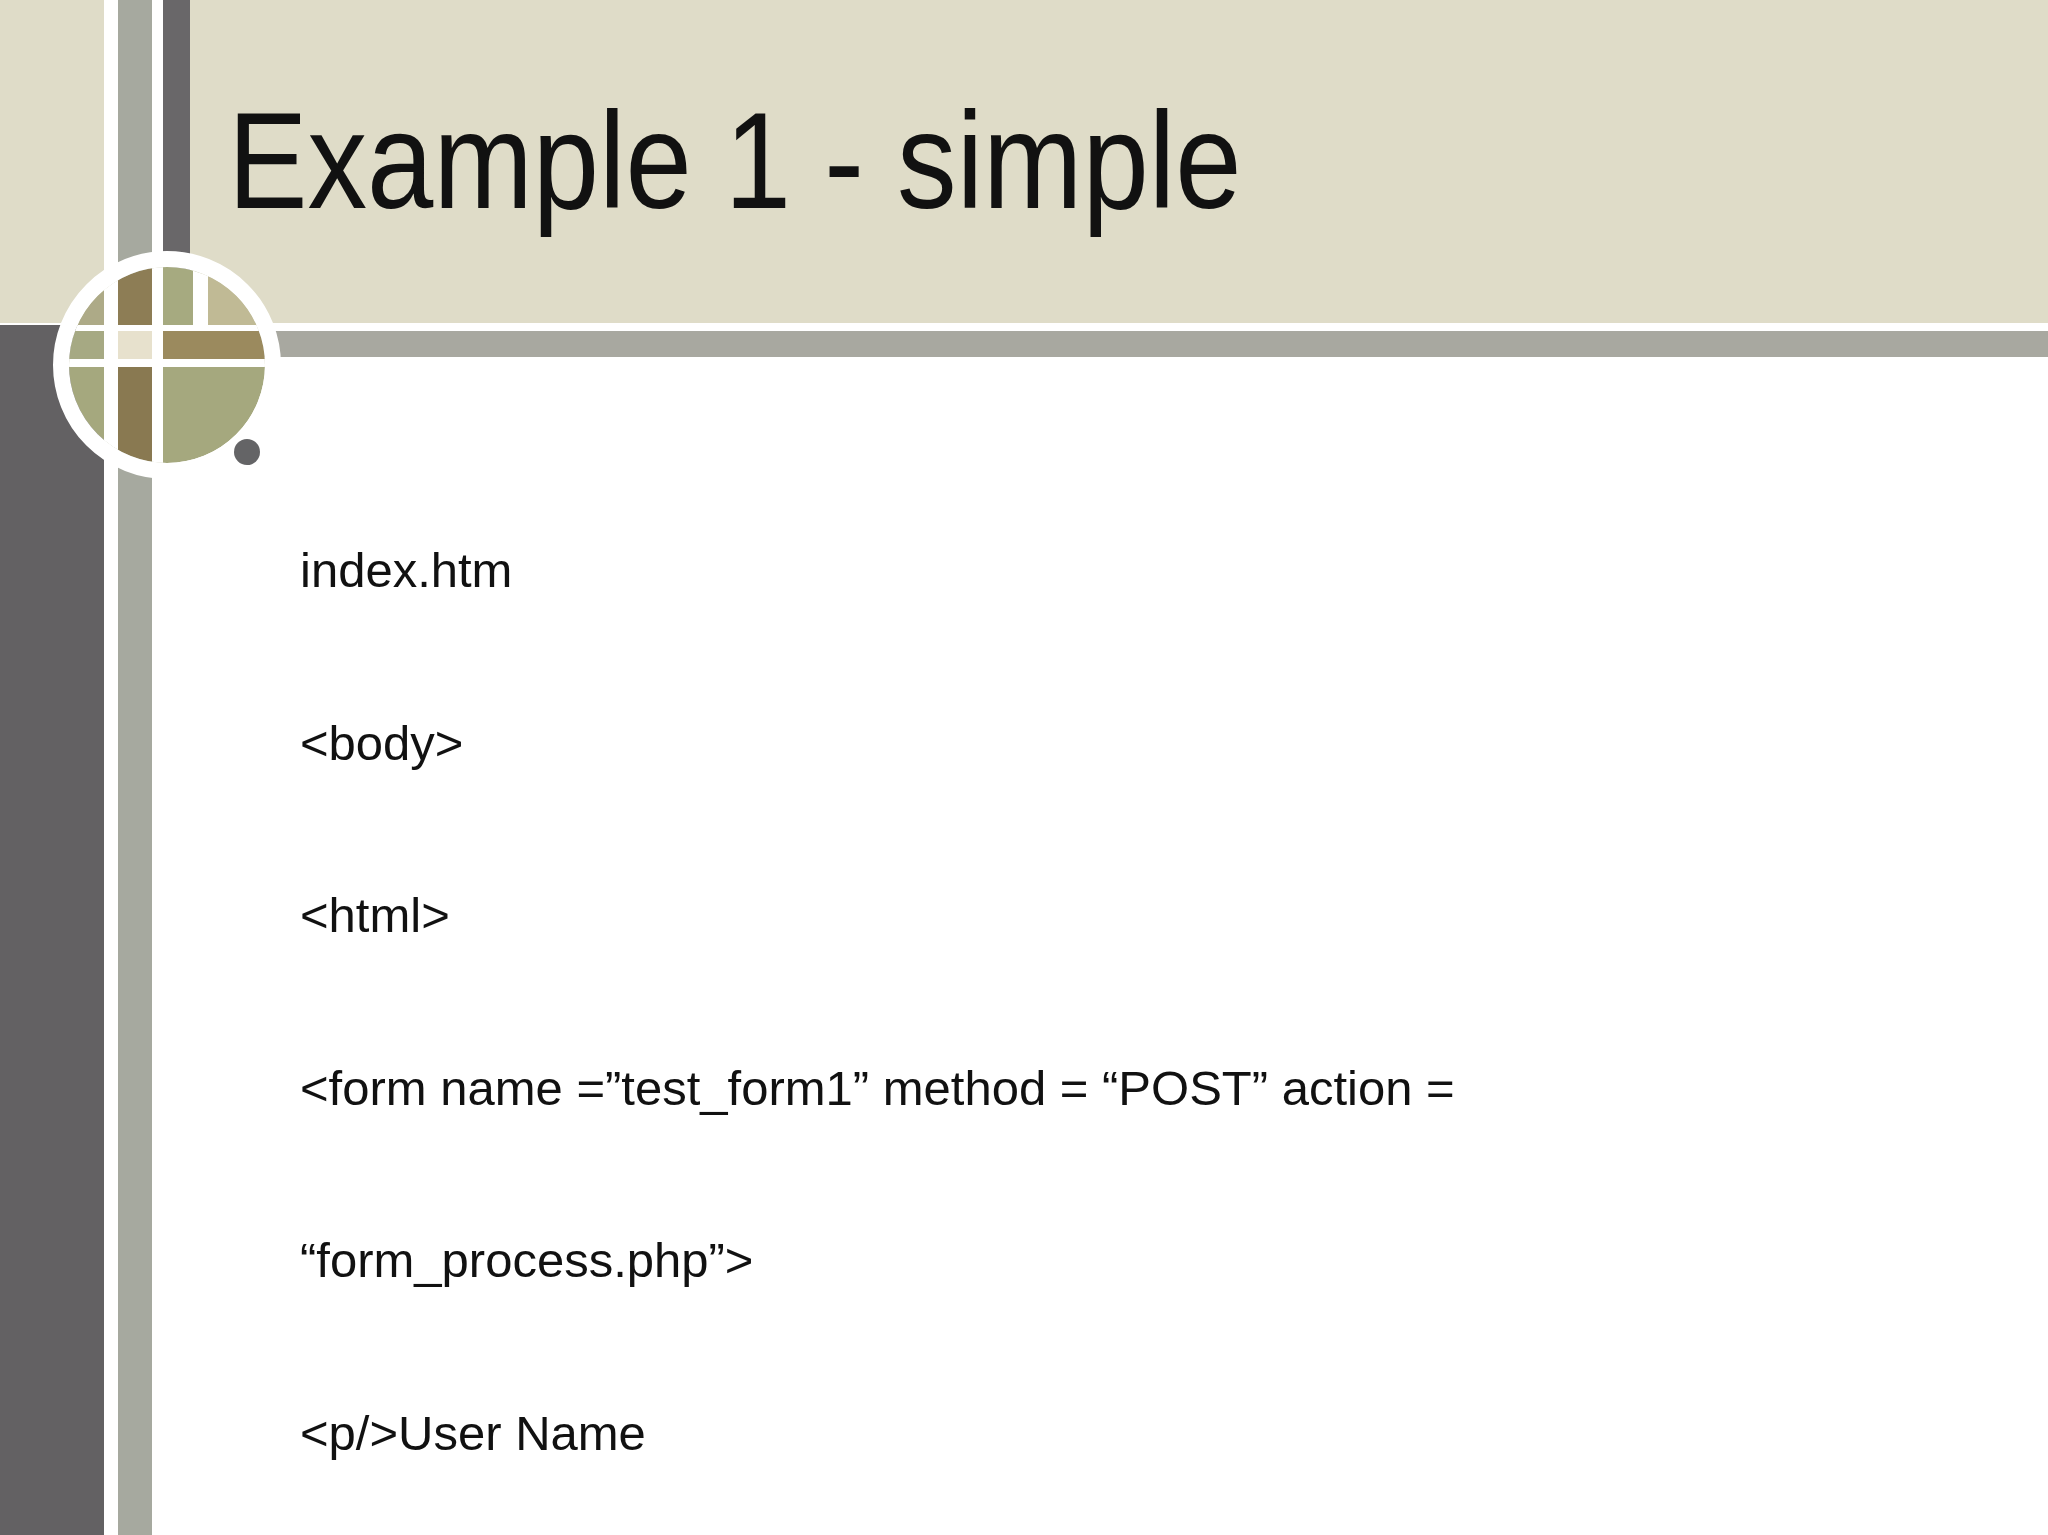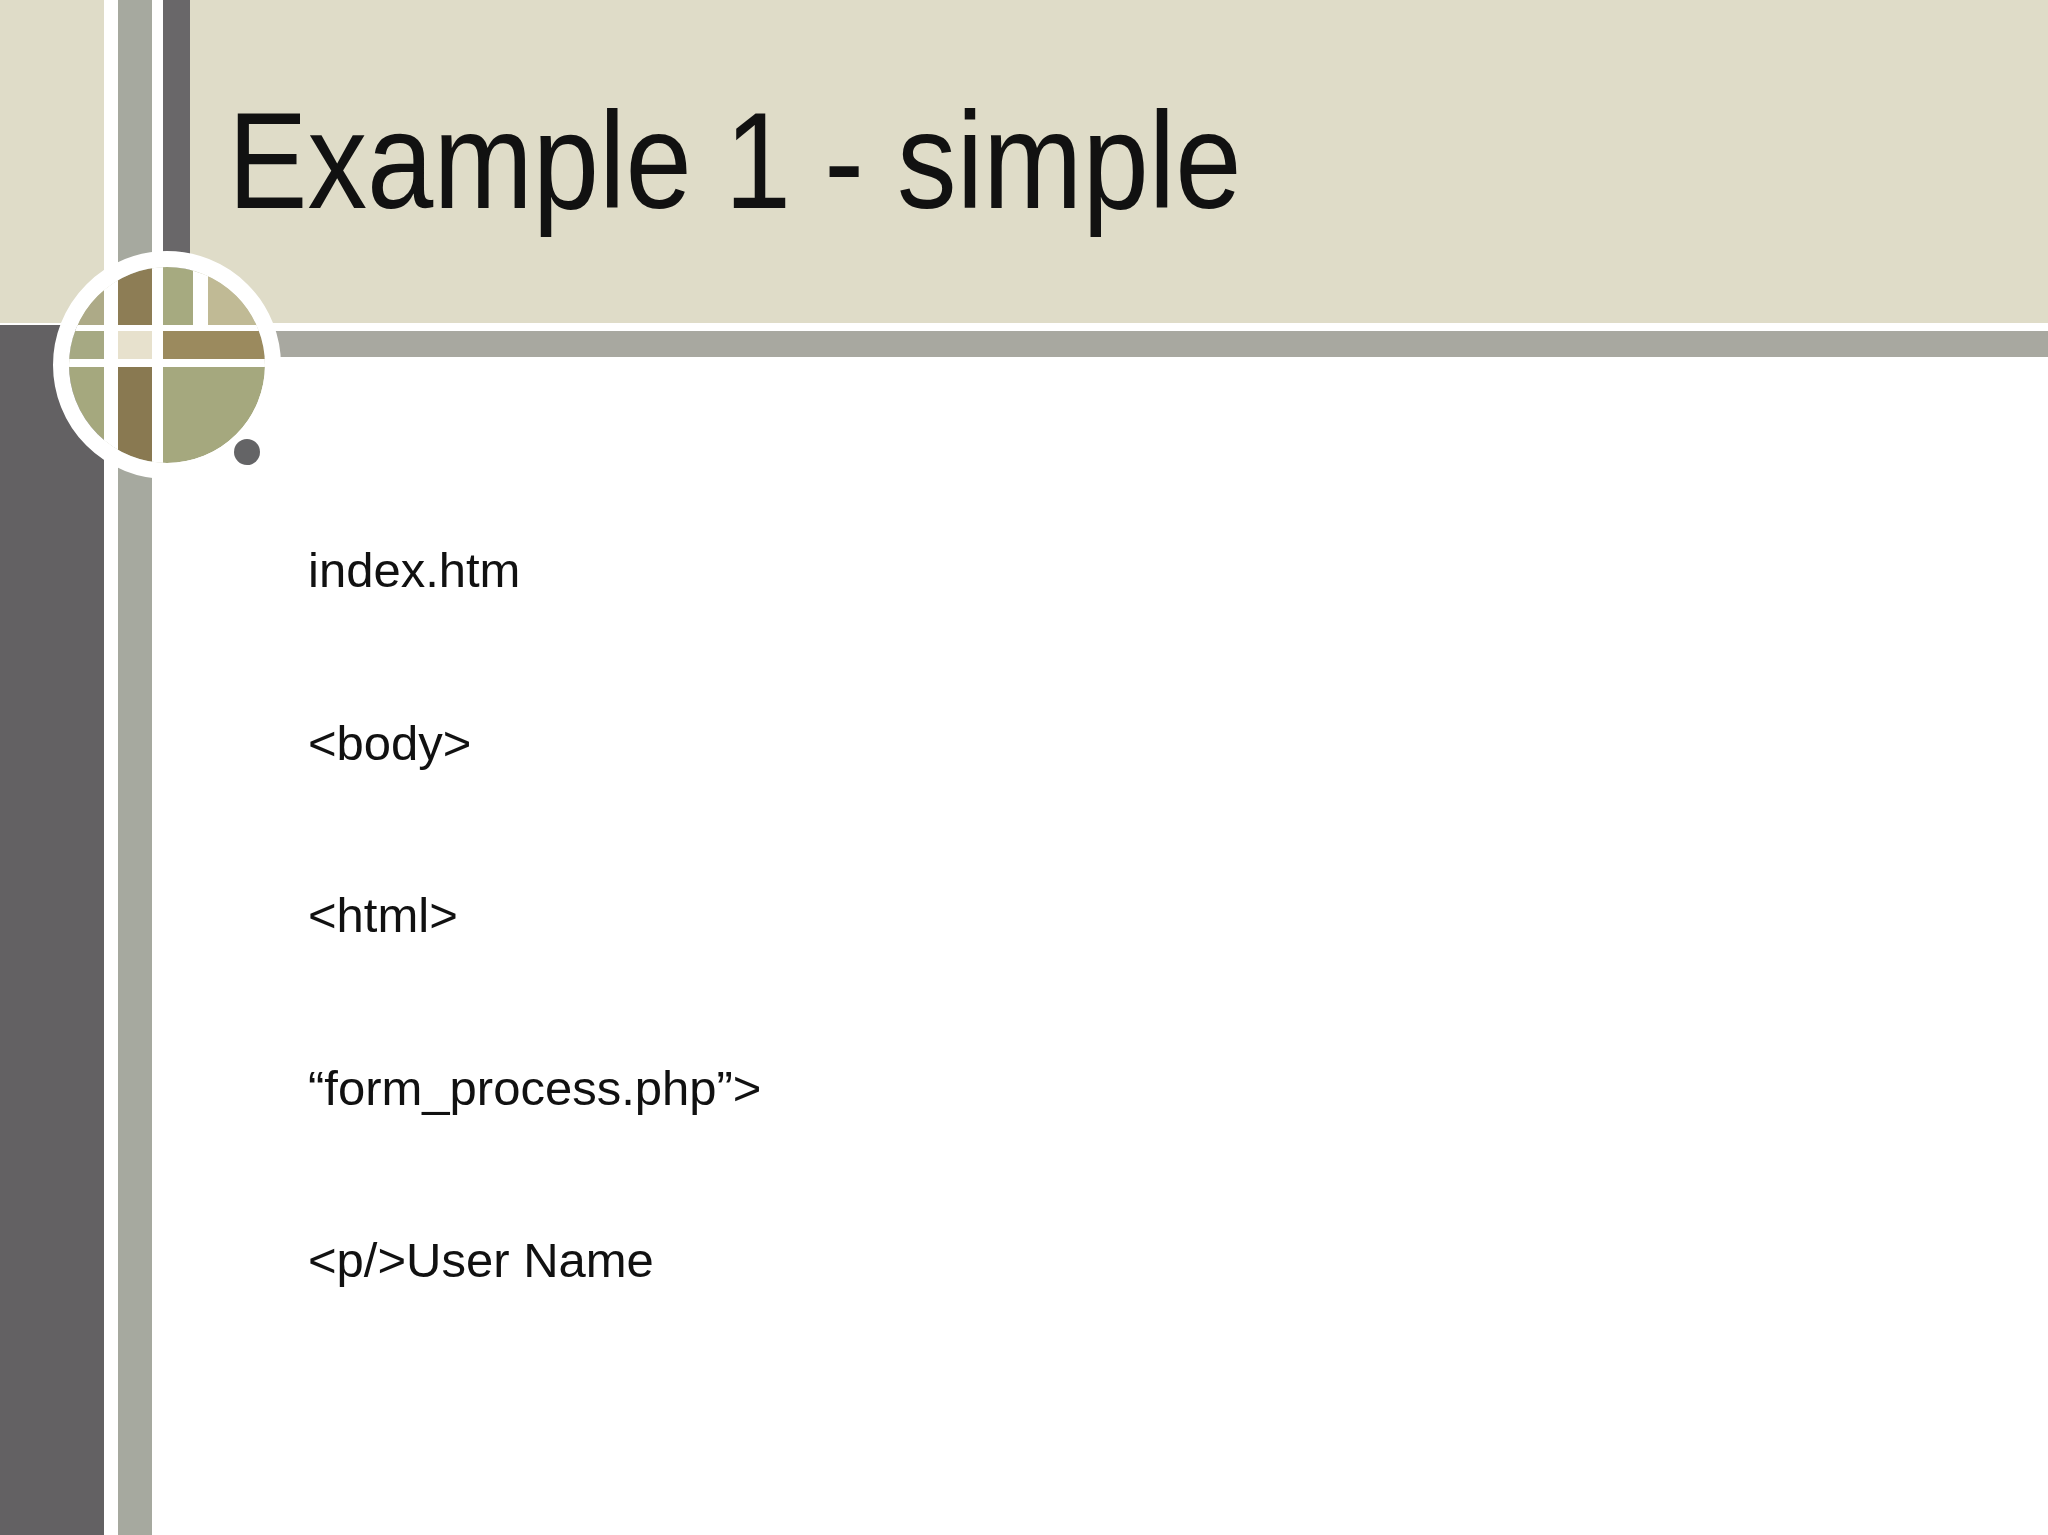--- a/index.html
+++ b/index.html
@@ -57,21 +57,21 @@
     border-radius: 50%;
     background: var(--bullet_gray);
   }
   .code-block {
     left: 300px; top: 427px; width: 1620px;
     font-size: 49px;
     line-height: 57.5px;
     color: var(--text);
     white-space: pre;
   }
-  .code-line { height: 57.5px; margin-left: 8px; }
+  .code-line { height: 57.5px; }
 </style>
 </head>
 <body>
 
 <div class="abs header-band"></div>
 <div class="abs hline-white"></div>
 <div class="abs hbar-gray"></div>
 <div class="abs left-panel"></div>
 
 <div class="abs vs-white1"></div>
@@ -104,20 +104,21 @@
   <circle class="orn-ring" cx="114" cy="114" r="106"></circle>
 </svg>
 
 <h1 class="abs title">Example 1 - simple</h1>
 
 <div class="abs bullet-dot"></div>
 <div class="abs code-block">
   <div class="code-line">index.htm</div>
   <div class="code-line">&lt;body&gt;</div>
   <div class="code-line">&lt;html&gt;</div>
+  <div class="code-line">&lt;form name =”test_form1” method = “POST” action =</div>
   <div class="code-line">“form_process.php”&gt;</div>
   <div class="code-line">&lt;p/&gt;User Name</div>
   
   
   
   
   
   
   
 </div>

